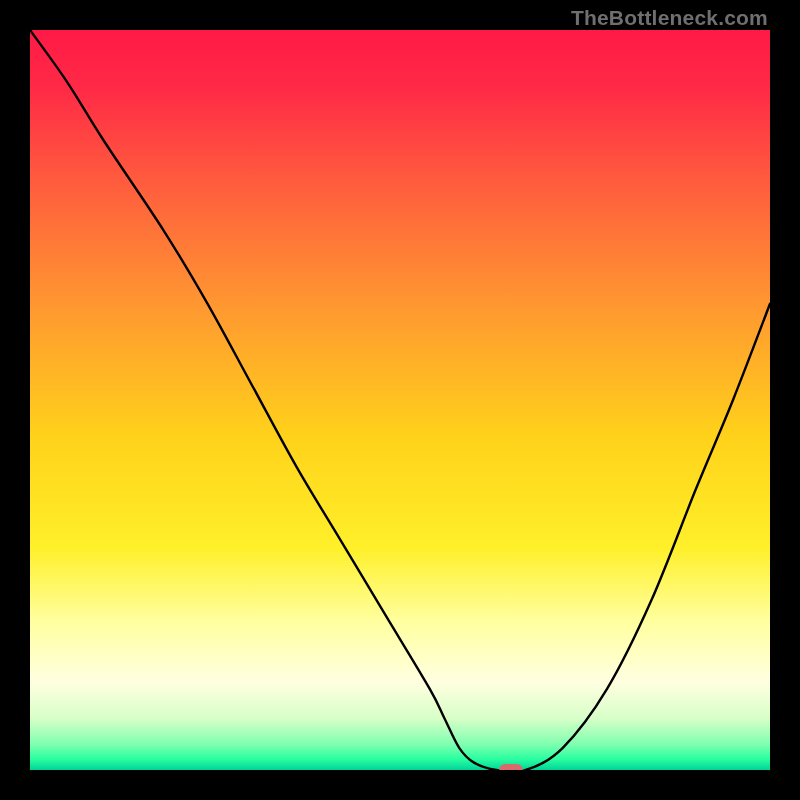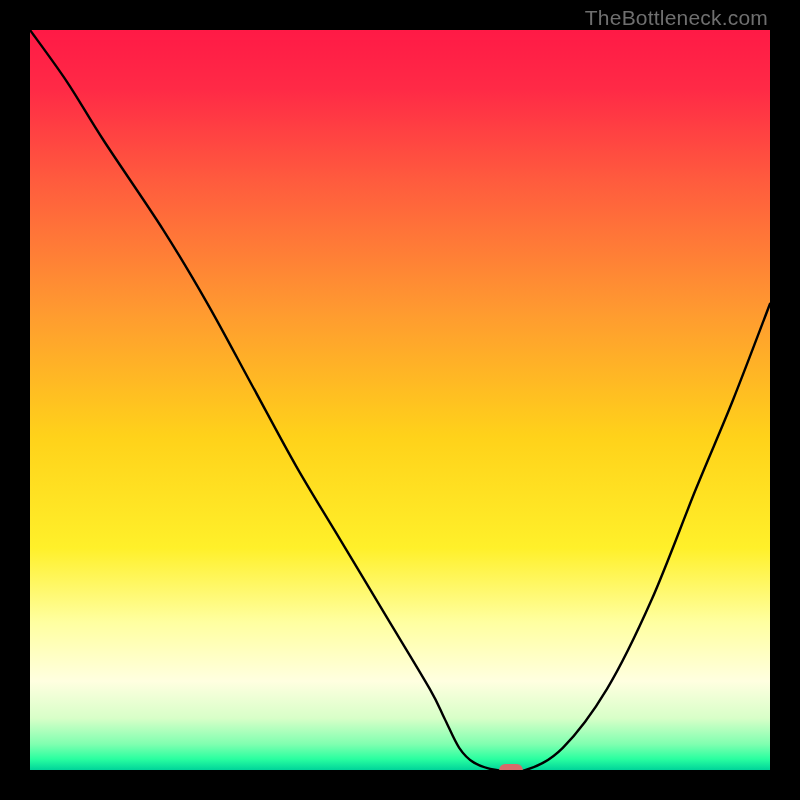--- a/index.html
+++ b/index.html
@@ -31,21 +31,21 @@
     top: 0;
     width: 100%;
     height: 100%;
   }
   .watermark {
     position: absolute;
     top: 6px;
     right: 32px;
     font-family: Arial, Helvetica, sans-serif;
     font-size: 21px;
-    font-weight: 400;
+    font-weight: 700;
     color: #6f6f6f;
     letter-spacing: 0.2px;
   }
 </style>
 </head>
 <body>
 
 <div class="chart-container">
 
   <div class="plot-area">

